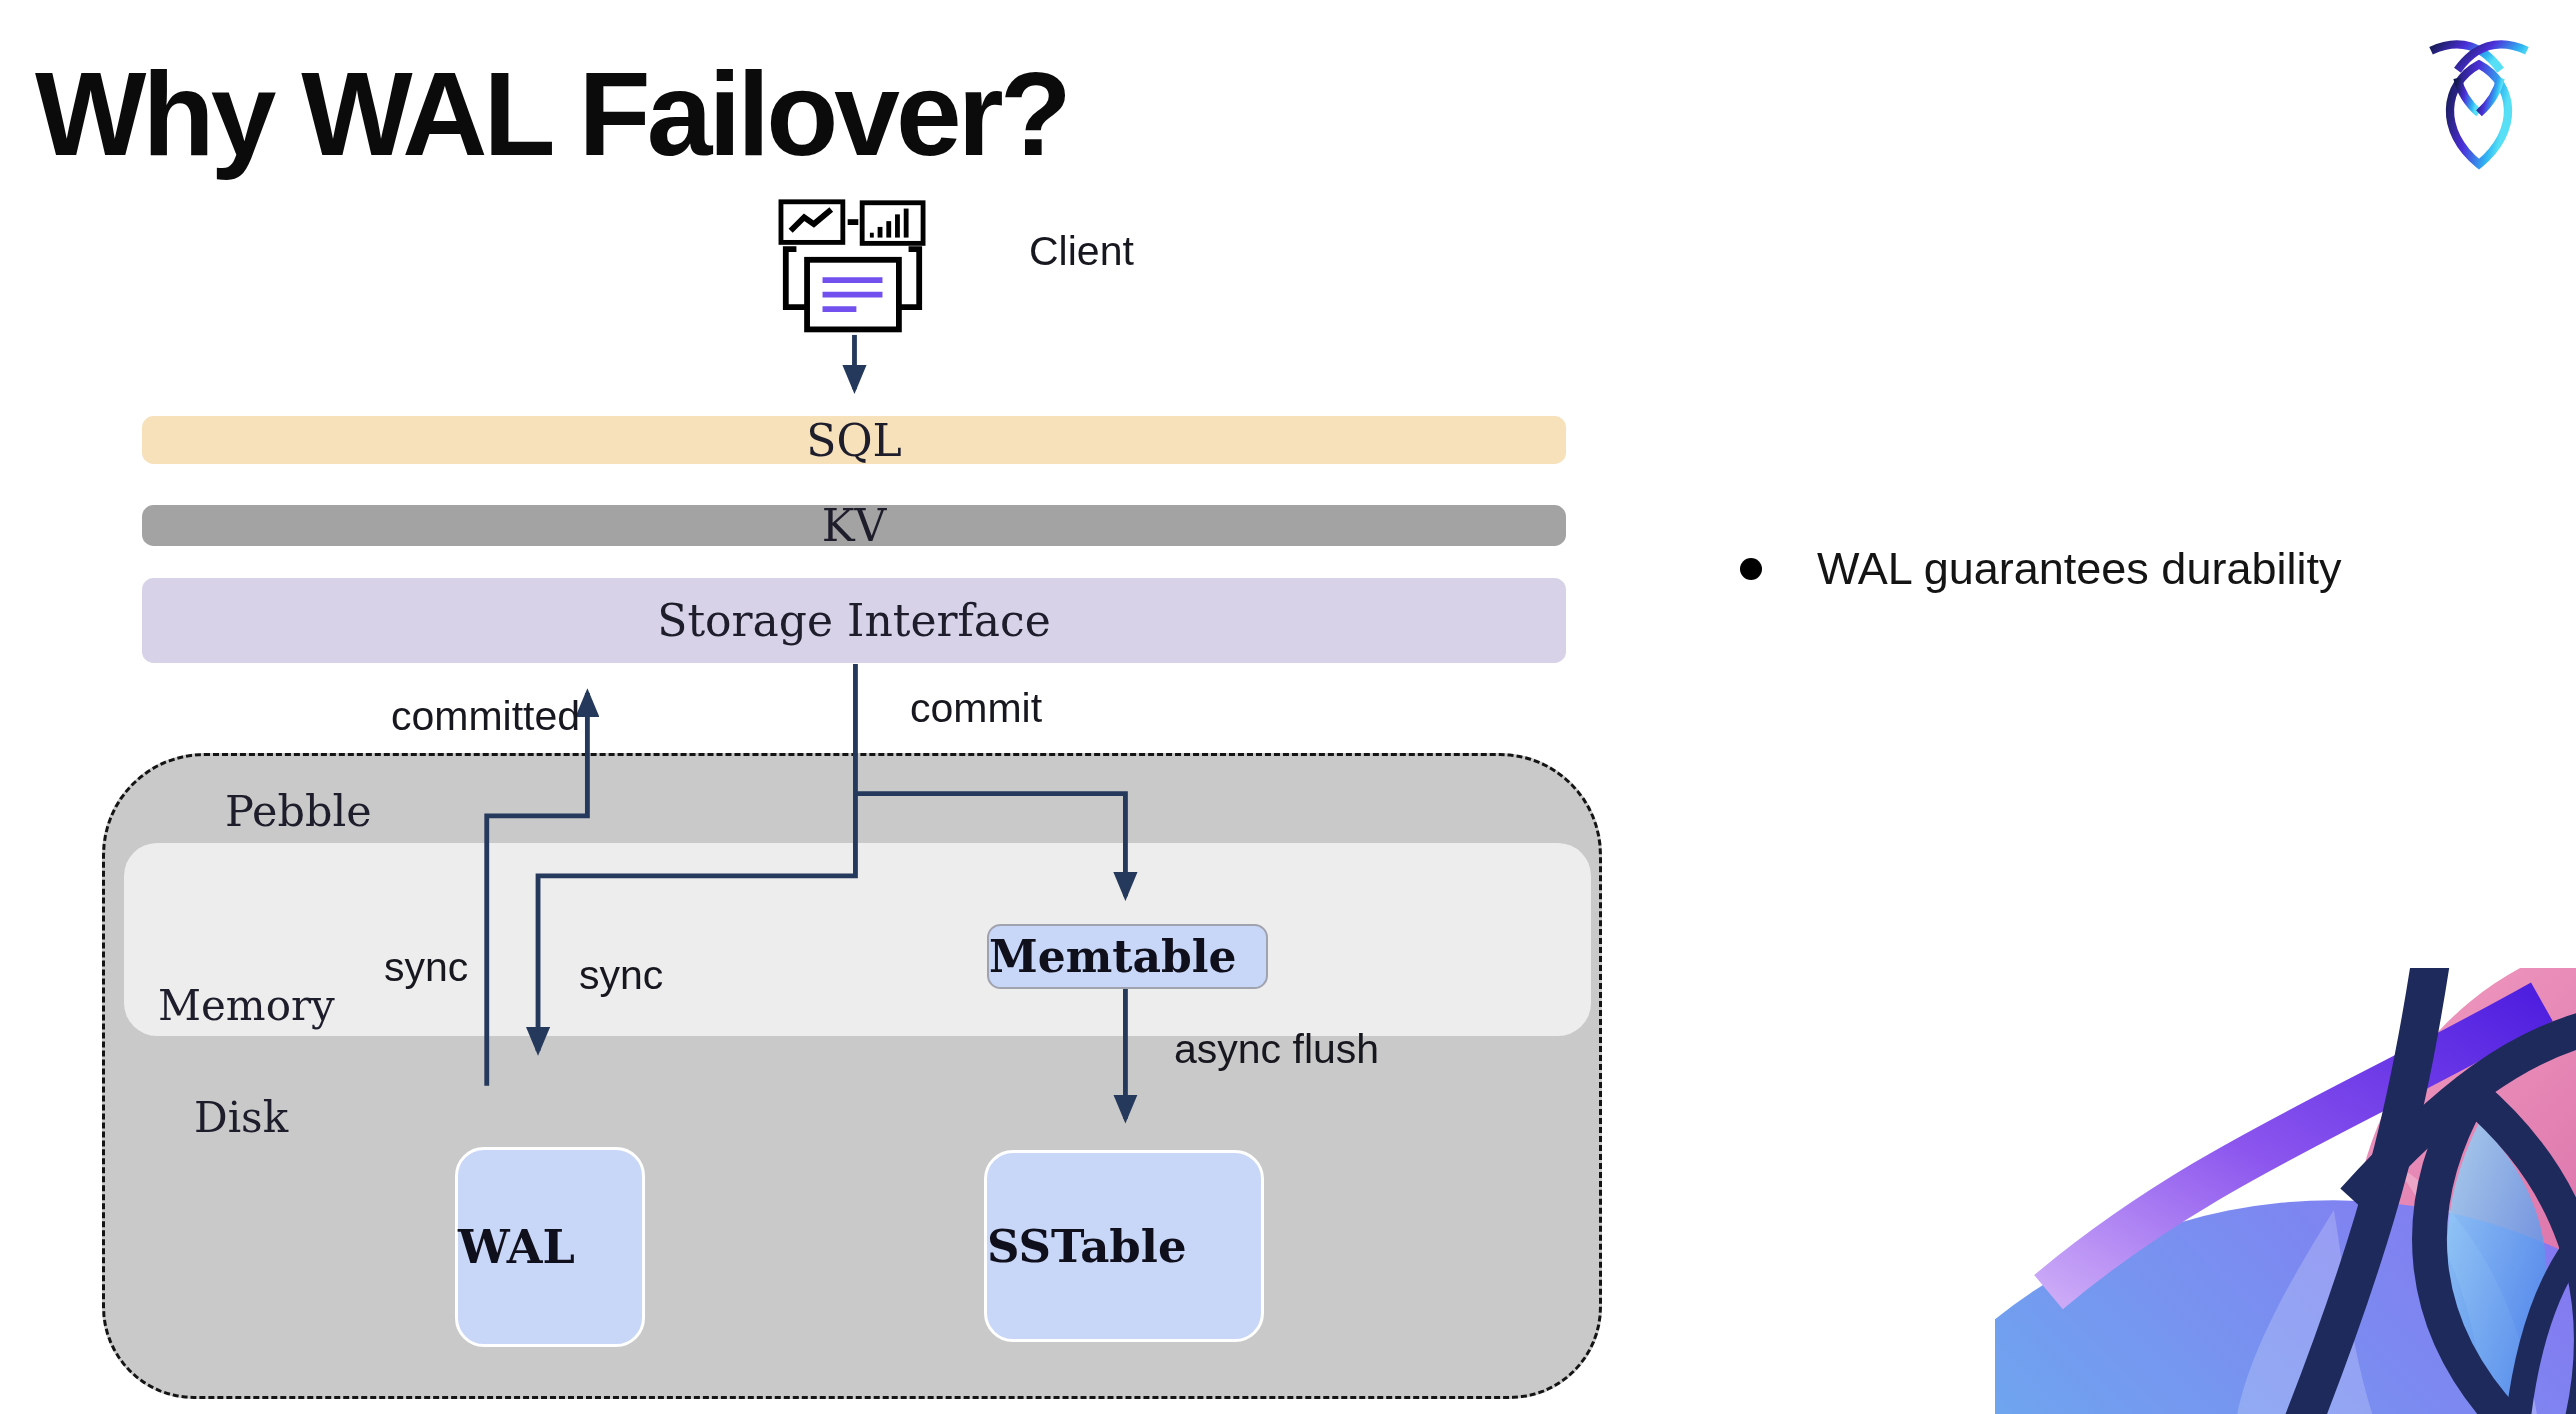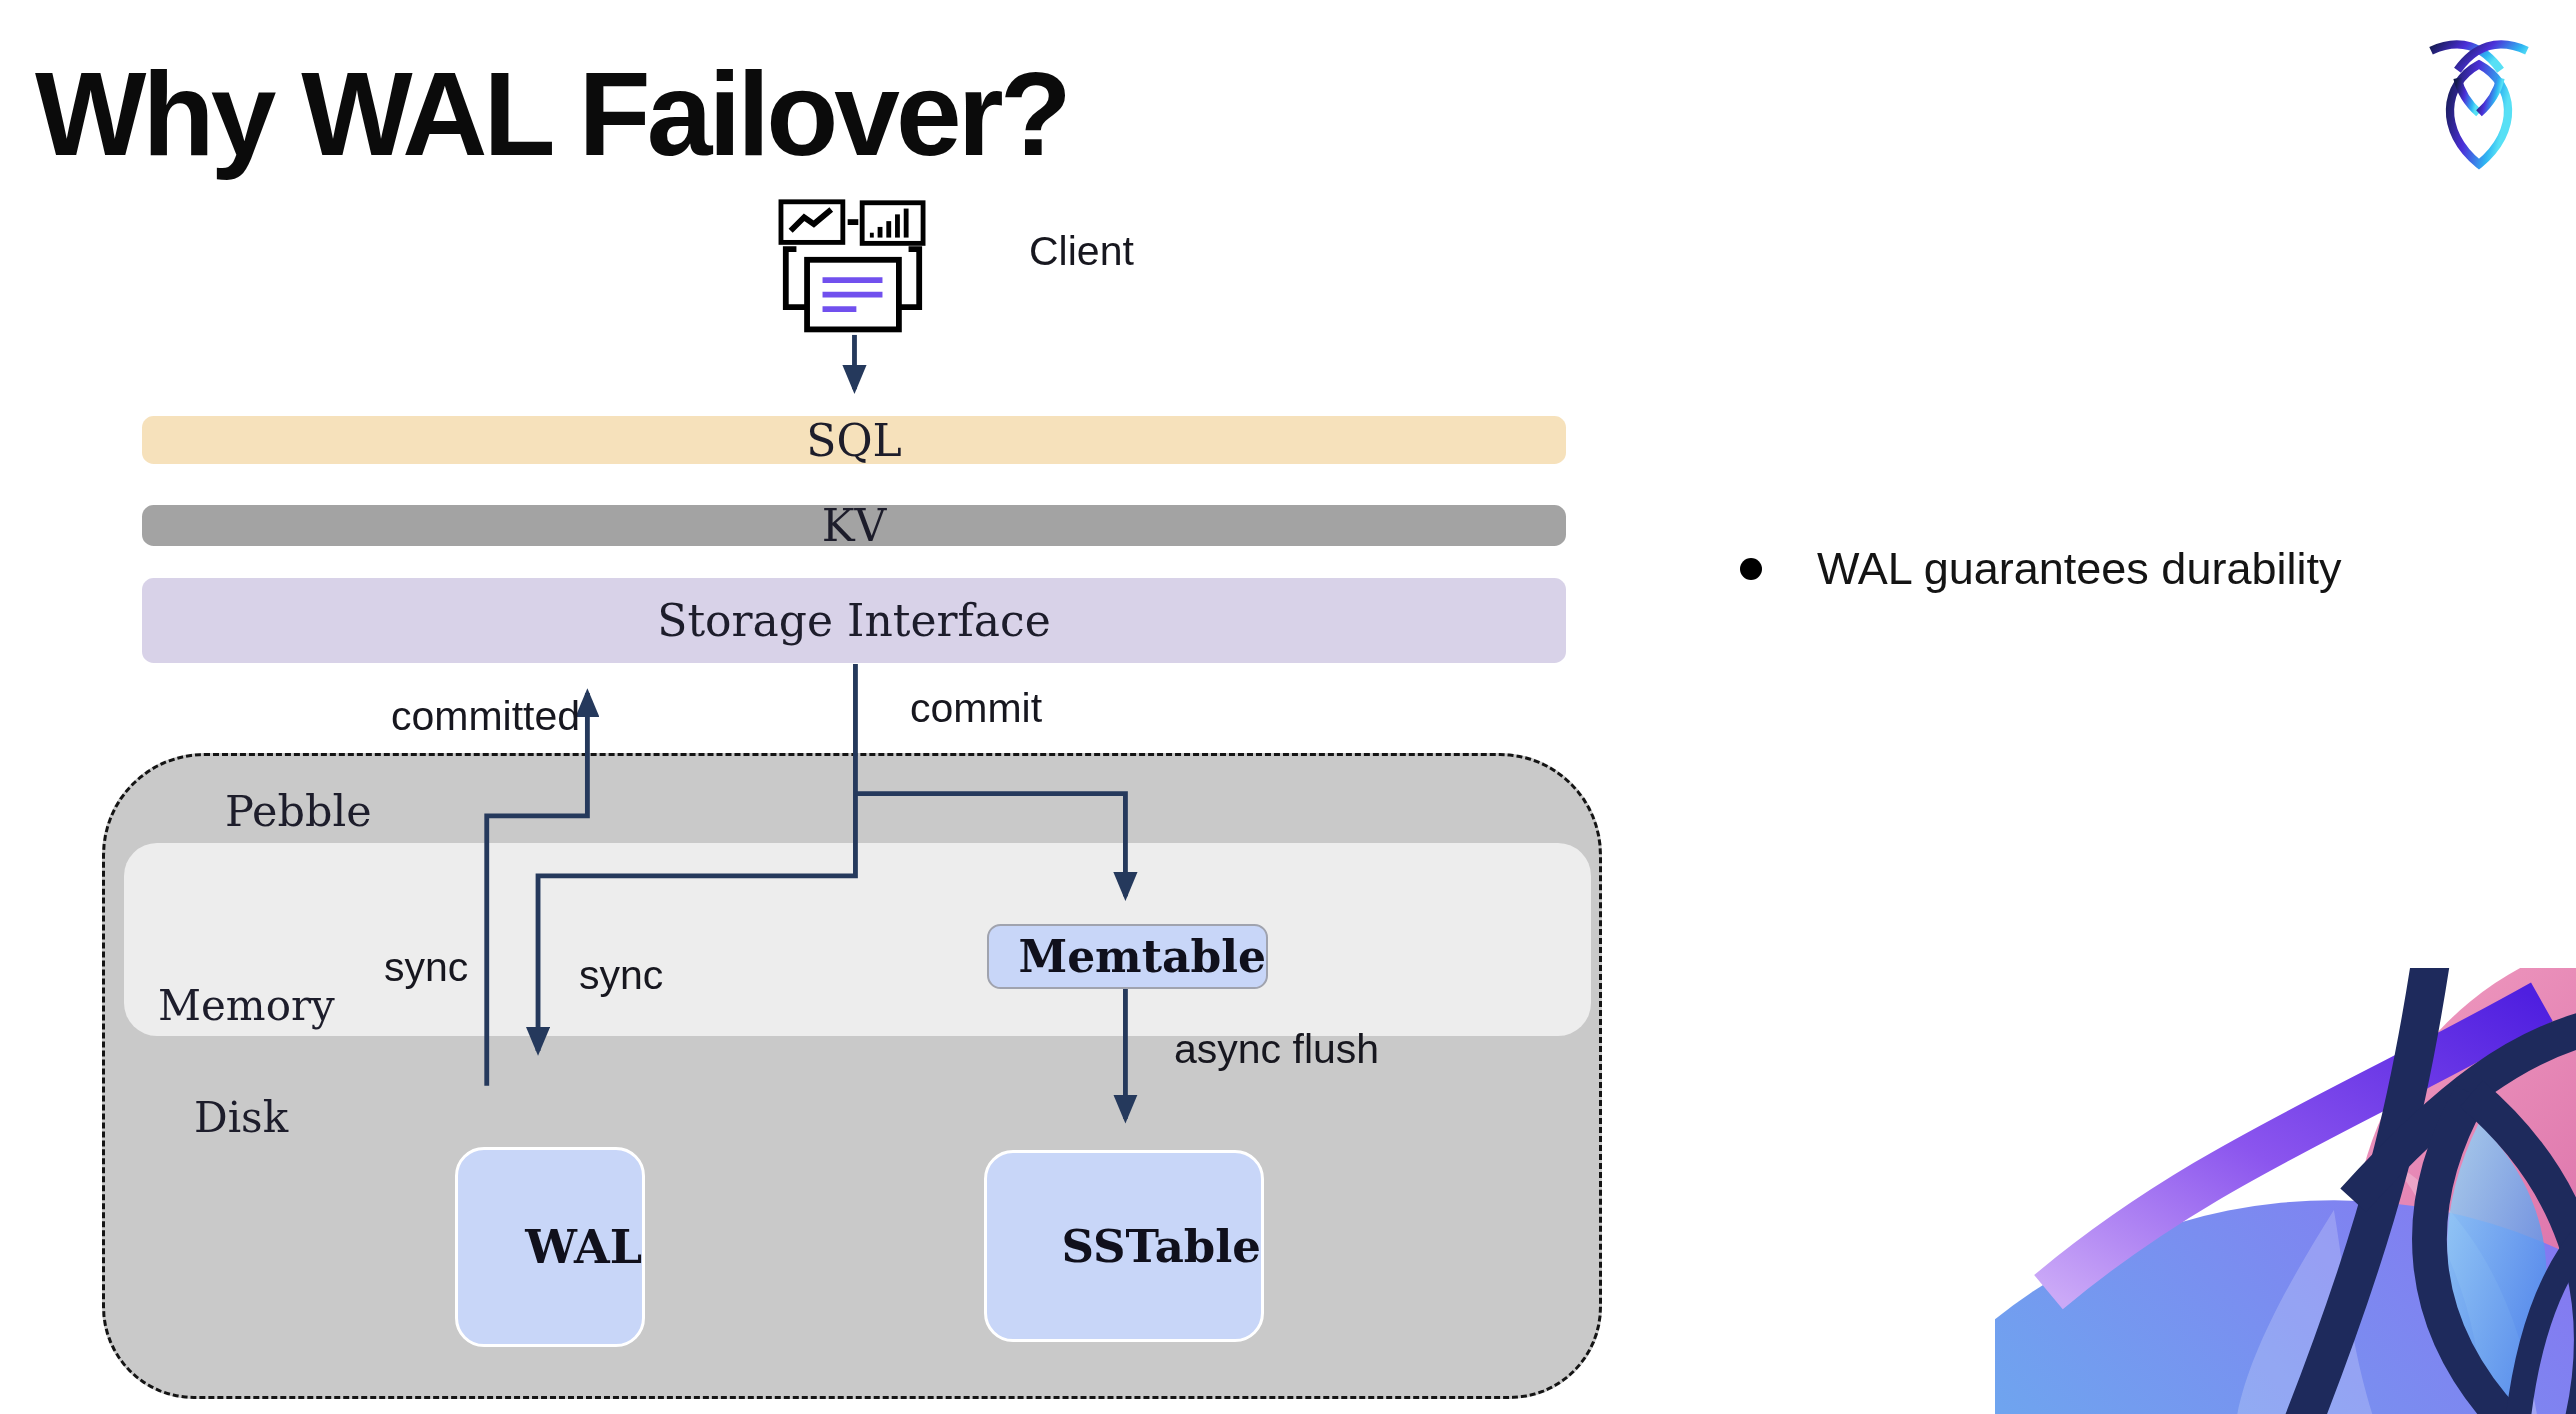--- a/index.html
+++ b/index.html
@@ -51,21 +51,21 @@
   .lbl-committed{left:391px;top:693px;}
   .lbl-commit{left:910px;top:685px;}
   .lbl-sync-left{left:384px;top:944px;}
   .lbl-sync-right{left:579px;top:952px;}
   .lbl-async{left:1174px;top:1026px;}
   .lbl-client{left:1029px;top:228px;}
 
   
   .node-box{
     z-index:4;background:#c8d6f8;box-sizing:border-box;
-    display:flex;align-items:center;justify-content:flex-end;
+    display:flex;align-items:center;justify-content:flex-start;
     font-family:"DejaVu Serif",serif;font-weight:bold;color:#10101c;
   }
   .node-wal{left:455px;top:1147px;width:190px;height:200px;border:3.9px solid #ffffff;border-radius:29px;font-size:46px;}
   .node-memtable{left:987px;top:924px;width:281px;height:65px;border:2.9px solid #a0a3ae;border-radius:13.5px;font-size:44px;}
   .node-sstable{left:984px;top:1150px;width:280px;height:192px;border:3.9px solid #ffffff;border-radius:29px;font-size:45px;}
 
   
   .connectors{left:0;top:0;z-index:3;pointer-events:none;}
   .client-icon{left:777px;top:196px;z-index:5;}
   .brand-logo{left:2425px;top:35px;z-index:6;}

